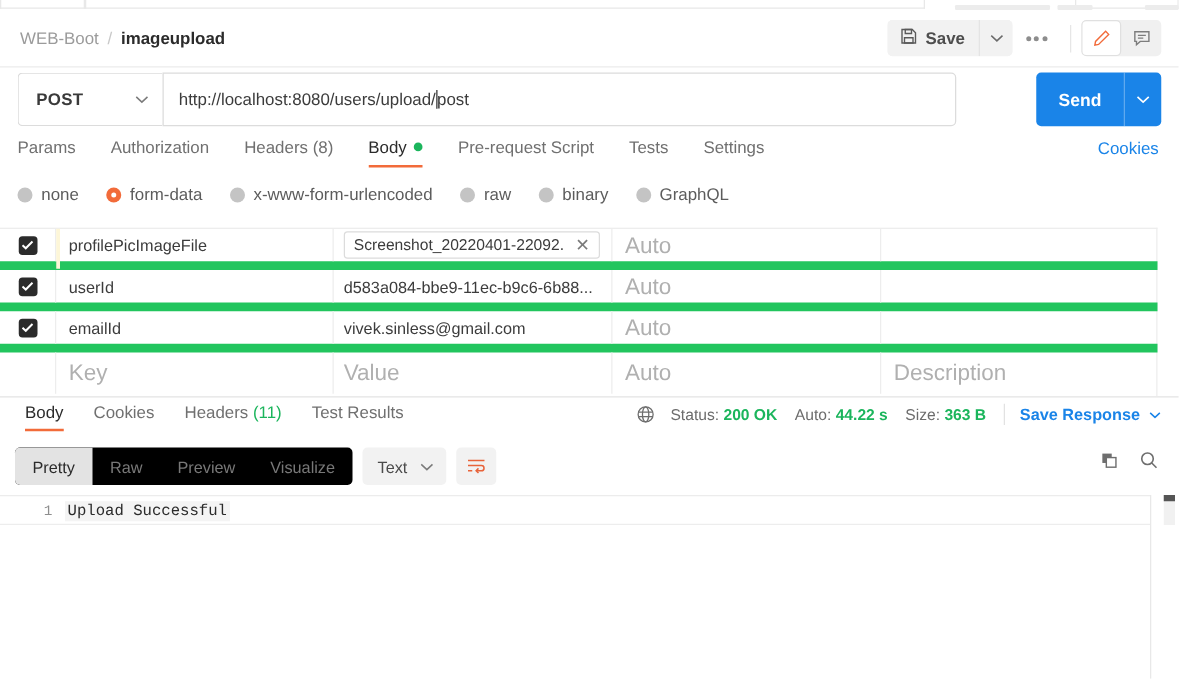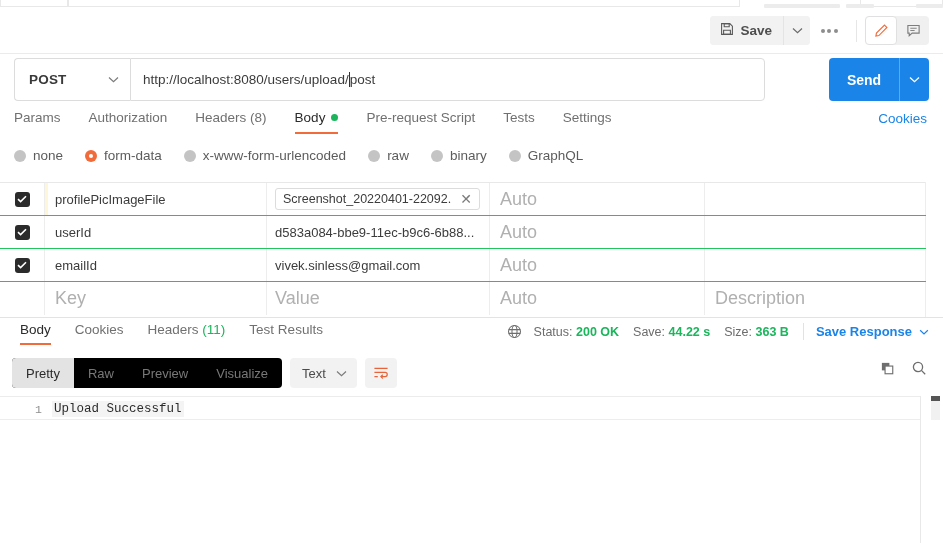--- a/index.html
+++ b/index.html
@@ -85,21 +85,21 @@
   
   .bodytypes { position:absolute; top:148px; left:14px; display:flex; align-items:center; gap:0; }
   .bt { display:flex; align-items:center; gap:7px; margin-right:22px; font-size:13.5px; color:#5c5c5c; cursor:pointer; }
   .radio { width:12px; height:12px; border-radius:50%; background:#c4c4c4; display:inline-block; position:relative; }
   .radio.sel { background:#f26b3a; }
   .radio.sel::after { content:""; position:absolute; left:4px; top:4px; width:4px; height:4px; border-radius:50%; background:#fff; }
 
   
   .fdtable { position:absolute; top:182px; left:0; width:943px; height:135px; background:#fff; overflow:hidden; }
   .fd-topline { position:absolute; top:0; left:0; width:926px; height:1px; background:#e8e8e8; }
-  .fd-row { position:absolute; left:0; width:926px; height:33px; display:flex; border-bottom:1px solid #22c55e; }
+  .fd-row { position:absolute; left:0; width:926px; height:33px; display:flex; border-bottom:7px solid #22c55e; }
   .fd-col-check { width:45px; display:flex; align-items:center; justify-content:center; border-right:1px solid #ededed; }
   .fd-col-key { width:222px; display:flex; align-items:center; padding-left:10px; border-right:1px solid #ededed; }
   .fd-col-val { width:223px; display:flex; align-items:center; padding-left:8px; border-right:1px solid #ededed; }
   .fd-col-ct { width:215px; display:flex; align-items:center; padding-left:10px; border-right:1px solid #ededed; }
   .fd-col-desc { flex:1; display:flex; align-items:center; padding-left:10px; }
   .chk { width:15px; height:15px; border-radius:3px; background:#2b2b2b; display:flex; align-items:center; justify-content:center; cursor:pointer; }
   .chk svg { display:block; }
   .cell-text { font-size:13px; color:#3c3c3c; white-space:nowrap; overflow:hidden; }
   .cell-ph { font-size:18px; color:#b0b0b0; }
   .filechip {
@@ -151,20 +151,25 @@
 <div class="tabstrip">
   <div class="seg" style="left:0px; width:68px;"></div>
   <div class="seg" style="left:68px; width:672px;"></div>
   <div class="seg" style="left:860px; width:83px;"></div>
   <div class="segfill" style="left:764px; width:76px;"></div>
   <div class="segfill" style="left:846px; width:28px;"></div>
   <div class="segfill" style="left:916px; width:27px;"></div>
 </div>
 
 <div class="header">
+  <div class="breadcrumb">
+    <span class="bc-collection">WEB-Boot</span>
+    <span class="bc-sep">/</span>
+    <span class="bc-request">imageupload</span>
+  </div>
 
   <div class="header-right">
     <div class="save-group">
       <div class="save-btn">
         <span>
           <svg width="14" height="14" viewBox="0 0 14 14" fill="none" stroke="#5a5a5a" stroke-width="1.1">
             <path d="M1.6 1.6h8.2l2.6 2.6v8.2H1.6z"></path>
             <path d="M4.2 1.6h5v3.2h-5z"></path>
             <path d="M3.6 8.2h6.8v4.2H3.6z"></path>
           </svg>
@@ -388,21 +393,21 @@
       <circle cx="8" cy="8" r="6.4"></circle>
       <ellipse cx="8" cy="8" rx="2.7" ry="6.4"></ellipse>
       <path d="M1.8 6h12.4M1.8 10h12.4"></path>
     </svg>
   </span>
   <span class="meta-item">
     <span>Status:</span>
     <span class="meta-val">200 OK</span>
   </span>
   <span class="meta-item">
-    <span>Save:</span>
+    <span>Auto:</span>
     <span class="meta-val">44.22 s</span>
   </span>
   <span class="meta-item">
     <span>Size:</span>
     <span class="meta-val">363 B</span>
   </span>
   <span class="meta-sep"></span>
   <span class="save-resp">
     <span>Save Response</span>
     <svg width="10" height="6" viewBox="0 0 11 7" fill="none" stroke="#1a84e8" stroke-width="1.4">

